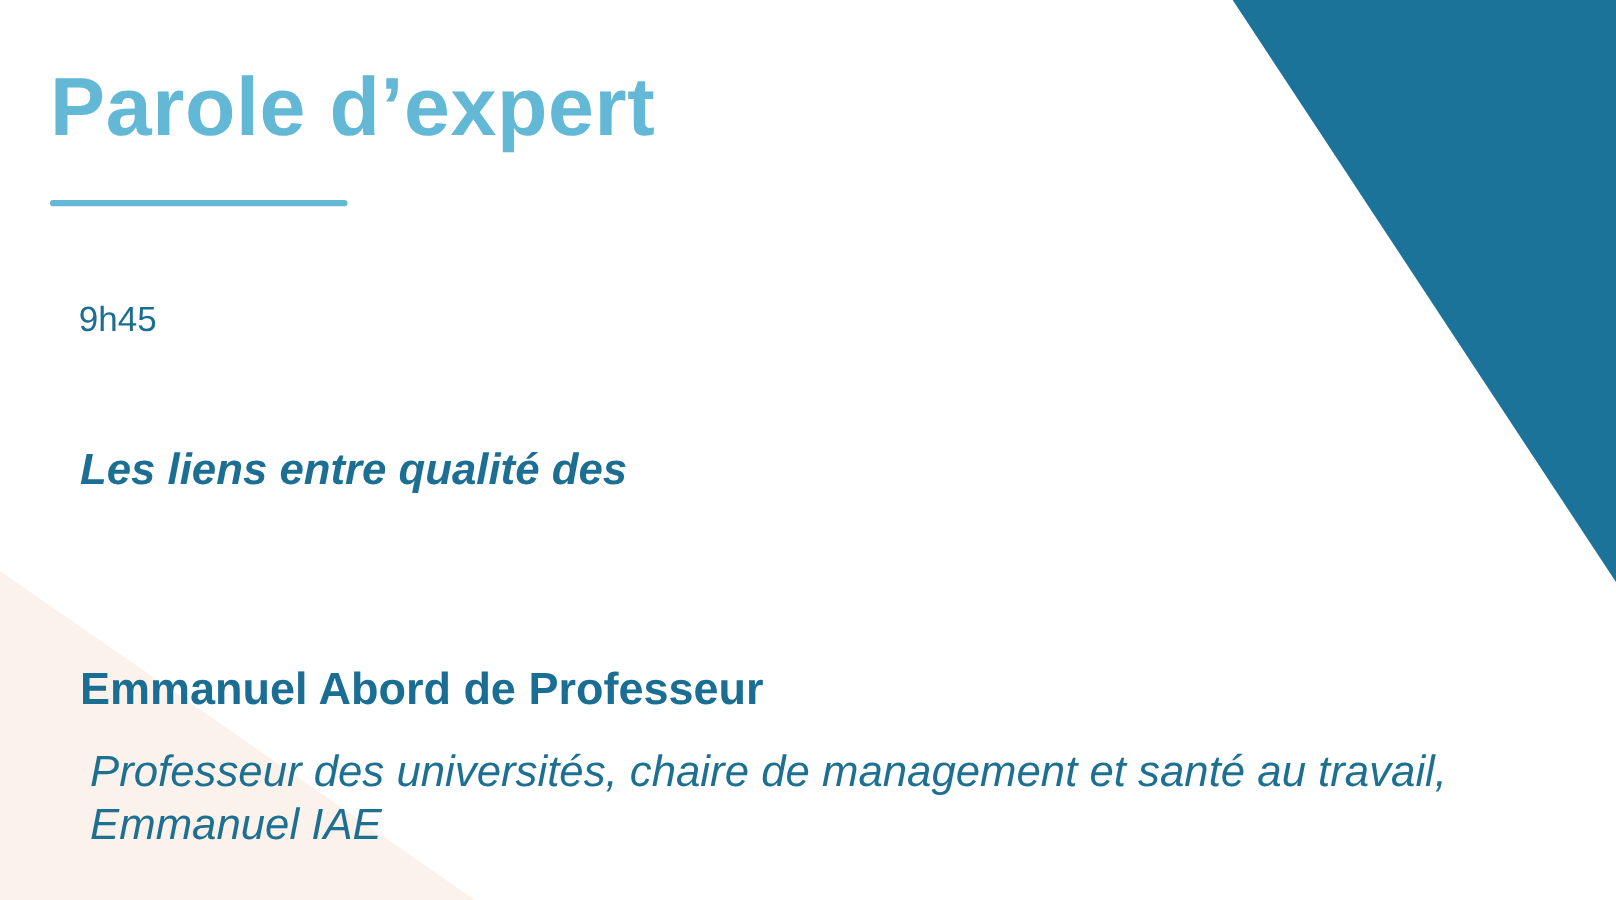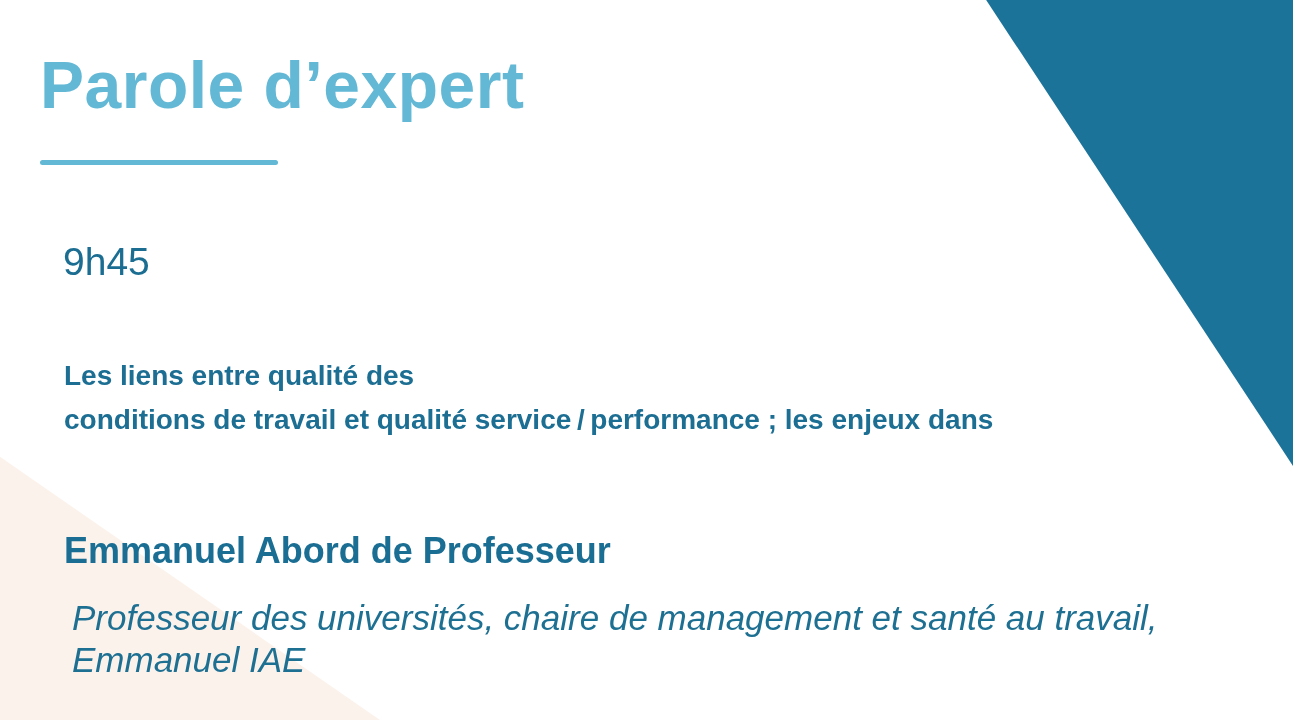--- a/index.html
+++ b/index.html
@@ -68,33 +68,34 @@
     width: 238px;
     height: 5px;
     border-radius: 3px;
     background: #63B8D6;
   }
 
   .time-label {
     position: absolute;
     left: 63px;
     top: 241px;
-    font-size: 39px;
+    font-size: 28px;
     font-weight: normal;
     color: #1B6E92;
     line-height: 1.1;
     white-space: nowrap;
   }
 
   .session-desc {
     position: absolute;
     left: 64px;
     top: 354px;
-    font-size: 28px;
+    font-size: 35px;
     font-weight: bold;
+    font-style: italic;
     color: #1C6E93;
     line-height: 44px;
     white-space: nowrap;
   }
   .session-desc .line {
     display: block;
     white-space: nowrap;
   }
 
   .speaker-name {
@@ -134,21 +135,20 @@
   <div class="content">
 
     <div class="slide-title">Parole d’expert</div>
 
     <div class="title-rule"></div>
 
     <div class="time-label">9h45</div>
 
     <div class="session-desc">
       <span class="line">Les liens entre qualité des</span>
-      <span class="line">conditions de travail et qualité service / performance ; les enjeux dans</span>
     </div>
 
     <div class="speaker-name">Emmanuel Abord de Professeur</div>
 
     <div class="speaker-role">
       <span class="line">Professeur des universités, chaire de management et santé au travail,</span>
       <span class="line">Emmanuel IAE</span>
     </div>
 
   </div>

